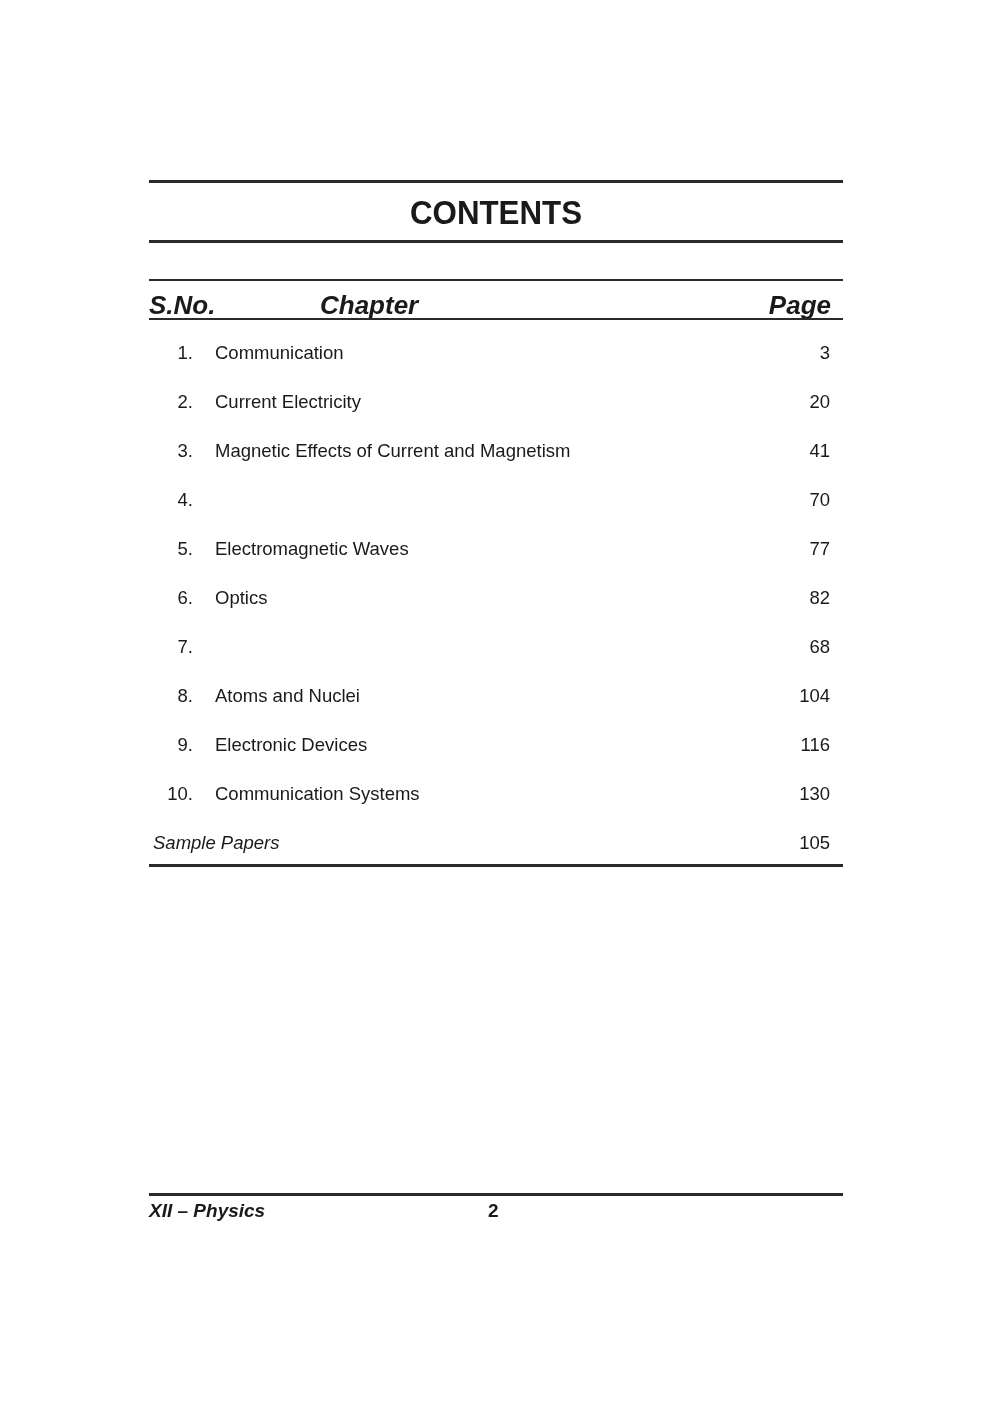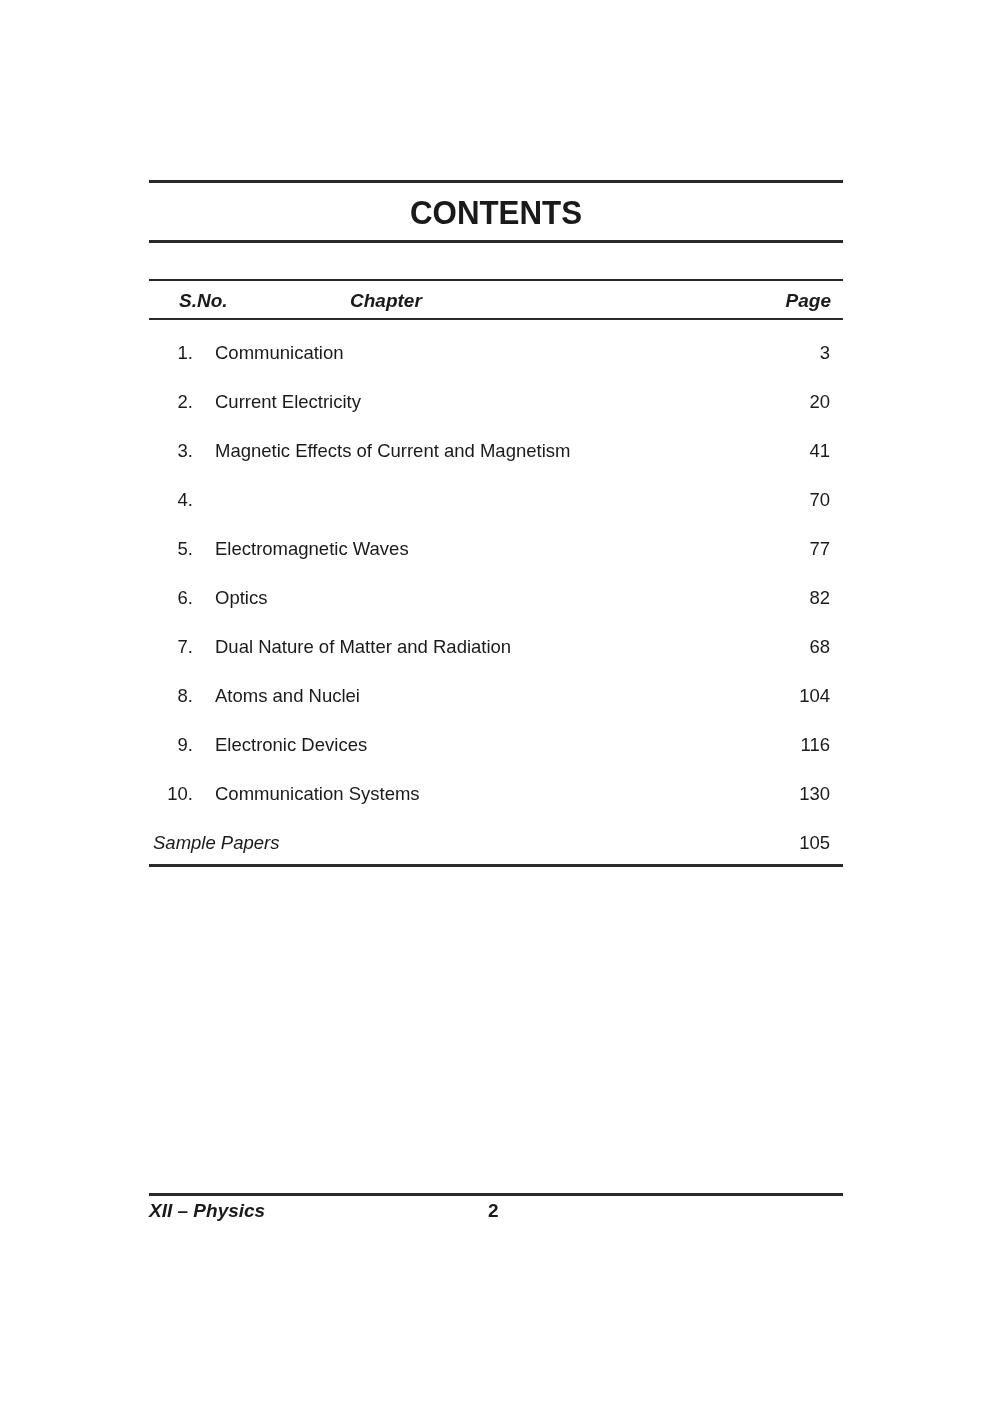--- a/index.html
+++ b/index.html
@@ -1,20 +1,20 @@
 <!DOCTYPE html>
 <html><head>
 <meta charset="utf-8">
 <style>
   html, body { margin: 0; padding: 0; background: #ffffff; }
   body { width: 992px; height: 1403px; position: relative; font-family: "Liberation Sans", sans-serif; color: #1a1a1a; }
   .page { position: absolute; left: 149px; width: 694px; top: 0; }
   .rule { position: absolute; left: 0; width: 694px; background: #2a2a2a; }
   .title { position: absolute; top: 193px; left: 0; width: 694px; text-align: center; font-size: 34px; font-weight: bold; letter-spacing: 0px; transform: scaleX(0.92); }
-  .hdr { position: absolute; top: 290px; font-size: 19px; font-weight: bold; font-style: italic; margin-left: 30px; }
+  .hdr { position: absolute; top: 290px; font-size: 26px; font-weight: bold; font-style: italic; }
   .row { position: absolute; left: 0; width: 694px; height: 30px; font-size: 18.5px; }
   .row .num { position: absolute; right: 650px; text-align: right; }
   .row .chap { position: absolute; left: 66px; }
   .row .pg { position: absolute; right: 13px; text-align: right; }
   .sample { position: absolute; left: 4px; font-style: italic; font-size: 18.5px; }
   .footer { position: absolute; top: 1200px; font-size: 19px; font-weight: bold; font-style: italic; }
   .pagenum { position: absolute; top: 1200px; font-size: 19px; font-weight: bold; }
 </style>
 </head>
 <body>
@@ -55,21 +55,20 @@
         <span class="chap">Electromagnetic Waves</span>
         <span class="pg">77</span>
       </div>
       <div class="row" style="top: 587px;">
         <span class="num">6.</span>
         <span class="chap">Optics</span>
         <span class="pg">82</span>
       </div>
       <div class="row" style="top: 636px;">
         <span class="num">7.</span>
-        <span class="chap">Dual Nature of Matter and Radiation</span>
         <span class="pg">68</span>
       </div>
       <div class="row" style="top: 685px;">
         <span class="num">8.</span>
         <span class="chap">Atoms and Nuclei</span>
         <span class="pg">104</span>
       </div>
       <div class="row" style="top: 734px;">
         <span class="num">9.</span>
         <span class="chap">Electronic Devices</span>

